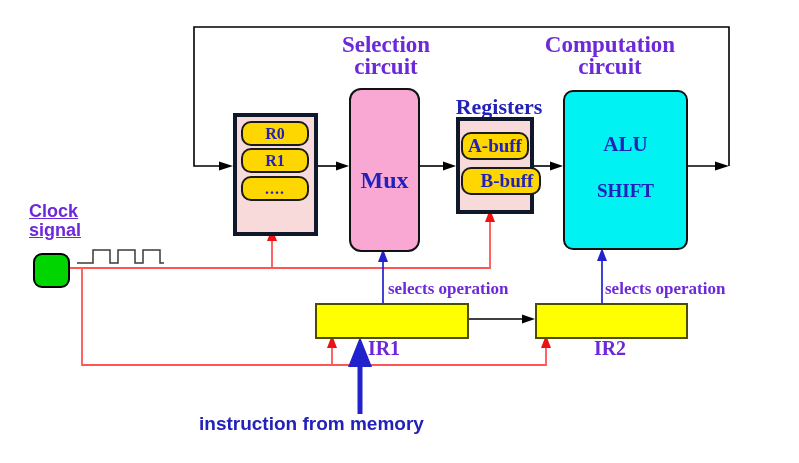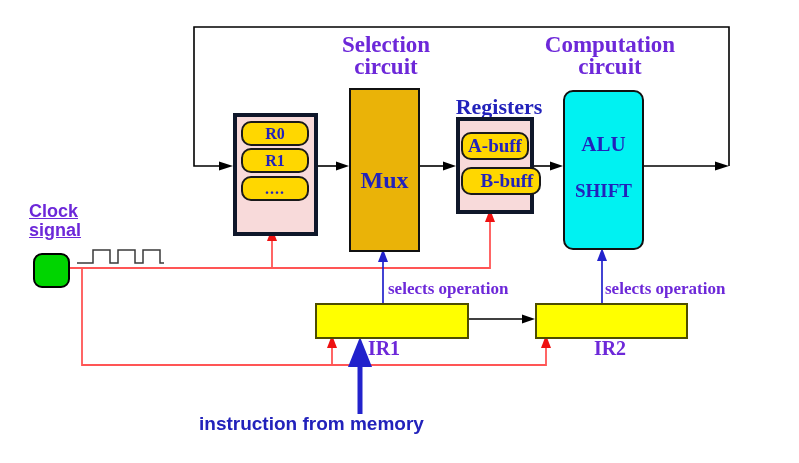--- a/index.html
+++ b/index.html
@@ -5,22 +5,22 @@
   html,body{margin:0;padding:0;background:#fff;}
   .stage{position:relative;width:799px;height:463px;background:#ffffff;overflow:hidden;
          font-family:"Liberation Serif","DejaVu Serif",serif;}
   .abs{position:absolute;}
   svg{position:absolute;left:0;top:0;}
   
   .pinkbox{background:#f8dada;border:4px solid #0f172a;}
   .goldcell{background:#ffd700;border:2px solid #1a1a1a;border-radius:10px;
             display:flex;align-items:center;justify-content:center;
             color:#2222bb;font-weight:bold;white-space:nowrap;}
-  .bluebox{background:#eab308;border:2px solid #111;border-radius:0;}
-  .cyanbox{background:#00f2f2;border:2px solid #111;border-radius:10px;}
+  .bluebox{background:#f9a8d4;border:2px solid #111;border-radius:12px;}
+  .cyanbox{background:#00f2f2;border:2px solid #111;border-radius:10px;padding-left:44px;}
   .yellowbox{background:#ffff00;border:2px solid #4d4d00;}
   .greenbox{background:#00d500;border:2px solid #000;border-radius:9px;}
   
   .bluetext{color:#2222bb;font-weight:bold;}
   .redtext{color:#6d28d9;font-weight:bold;}
   .sans{font-family:"Liberation Sans","DejaVu Sans",sans-serif;}
   .center{text-align:center;}
   .nowrap{white-space:nowrap;}
 </style>
 </head>

